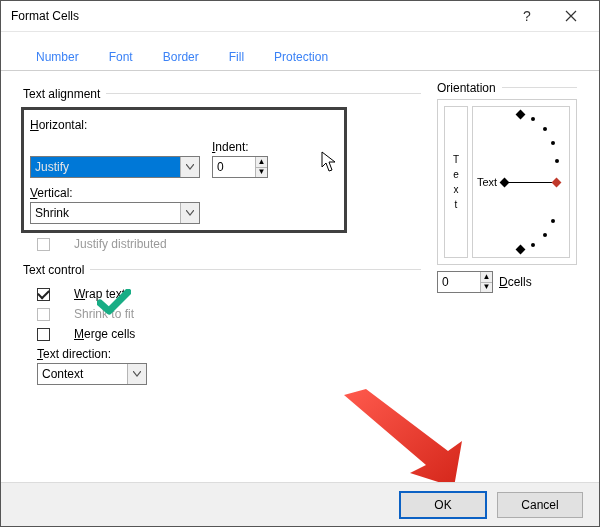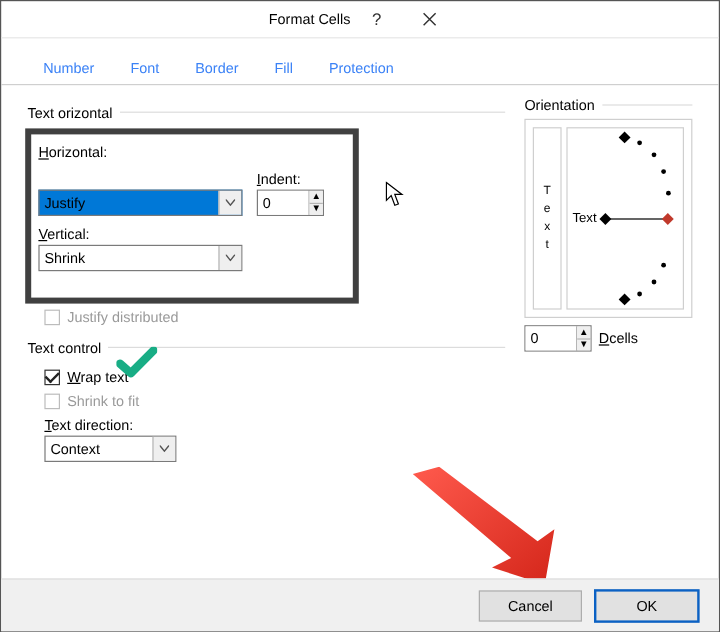--- a/index.html
+++ b/index.html
@@ -1,41 +1,41 @@
 <!DOCTYPE html>
 <html><head>
 <meta charset="utf-8">
 <style>
   html,body{margin:0;padding:0;font-family:"Segoe UI",Tahoma,sans-serif;font-size:12px;color:#000;background:#f4f4f4}
   .window{width:600px;height:527px;background:#fff;border:1px solid #555;box-sizing:border-box;position:relative;box-shadow:0 0 4px rgba(0,0,0,.3)}
-  .titlebar{height:30px;display:flex;align-items:center;justify-content:center;padding:0 6px 0 10px;border-bottom:1px solid #e6e6e6}
+  .titlebar{height:30px;display:flex;align-items:center;justify-content:space-between;padding:0 6px 0 10px;border-bottom:1px solid #e6e6e6}
   .titlebar .title{font-size:12px}
   .titlebar .tbtns{display:flex;gap:0}
   .tbtn{width:44px;height:28px;display:flex;align-items:center;justify-content:center;font-size:14px;color:#333}
   .tabs{display:flex;padding:10px 20px 0 20px;border-bottom:1px solid #cfcfcf;gap:0}
   .tab{padding:6px 14px 6px 14px;font-size:12px;color:#3b82f6;position:relative;top:1px;border:1px solid transparent}
   .tab.active{border:1px solid #cfcfcf;border-bottom:1px solid #fff;background:#fff}
   .content{padding:10px 22px 0 22px;position:relative}
   .group-label{font-size:12px;margin:6px 0 4px 0}
   .hr-line{height:1px;background:#dcdcdc;flex:1;margin-left:6px;align-self:center}
   .flex-row{display:flex;align-items:center}
-  .redbox{border:5px solid #404040;padding:2px 6px 22px 6px;width:278px;box-sizing:border-box;margin-left:-2px}
+  .redbox{border:3px solid #404040;padding:2px 6px 6px 6px;width:326px;box-sizing:border-box;margin-left:-2px}
   .fld-label{font-size:12px;margin:6px 0 2px 0}
   .ul{text-decoration:underline}
   .combo{position:relative;height:22px;border:1px solid #7a7a7a;background:#fff;box-sizing:border-box;display:flex;align-items:center}
   .combo .val{flex:1;padding:0 4px;font-size:12px}
   .combo .arrow{width:18px;height:100%;display:flex;align-items:center;justify-content:center;border-left:1px solid #b5b5b5;background:#efefef}
   .combo.selected{background:#0078d7}
-  .combo.selected .val{color:#000000}
+  .combo.selected .val{color:#e5e5e5}
   .spin{display:flex;height:22px;border:1px solid #7a7a7a;width:56px;box-sizing:border-box;background:#fff}
   .spin input{border:none;width:34px;font-size:12px;padding:0 4px;outline:none}
   .spin .sbtns{display:flex;flex-direction:column;width:18px;border-left:1px solid #b5b5b5}
   .spin .sb{flex:1;display:flex;align-items:center;justify-content:center;background:#efefef;font-size:8px;line-height:1}
   .spin .sb+.sb{border-top:1px solid #b5b5b5}
-  .chk{display:flex;align-items:center;gap:6px;margin:6px 0 2px 0;font-size:12px}
+  .chk{display:flex;align-items:center;gap:24px;margin:6px 0 2px 0;font-size:12px}
   .chk .box{width:13px;height:13px;border:1px solid #333;box-sizing:border-box;display:flex;align-items:center;justify-content:center;background:#fff}
   .chk.disabled{color:#9a9a9a}
   .chk.disabled .box{border-color:#bcbcbc}
   .chk .box.checked::after{content:"";width:9px;height:5px;border-left:2px solid #222;border-bottom:2px solid #222;transform:rotate(-45deg) translate(1px,-1px)}
   .orientation{position:absolute;right:22px;top:4px;width:140px}
   .orientation .panel{border:1px solid #cfcfcf;height:166px;display:flex;padding:6px;box-sizing:border-box;gap:4px}
   .vtext{border:1px solid #cfcfcf;width:22px;display:flex;flex-direction:column;align-items:center;justify-content:center;gap:4px;font-size:10px}
   .dial{flex:1;border:1px solid #cfcfcf;position:relative}
   .dial .lbl{position:absolute;left:4px;top:50%;transform:translateY(-50%);font-size:11px}
   .diamond{position:absolute;width:7px;height:7px;background:#000;transform:rotate(45deg)}
@@ -71,21 +71,21 @@
     <div class="tab">Number</div>
     <div class="tab">Font</div>
     <div class="tab">Border</div>
     <div class="tab">Fill</div>
     <div class="tab">Protection</div>
   </div>
 
   <div class="content">
 
     <div class="flex-row">
-      <span class="group-label">Text orizontal</span>
+      <span class="group-label">Text alignment</span>
       <div class="hr-line" style="margin-right:156px"></div>
     </div>
 
     <div class="redbox" style="margin-top:2px">
       <div class="fld-label"><span class="ul">H</span><span>orizontal:</span></div>
       <div style="display:flex;gap:12px;align-items:flex-end">
         <div class="combo selected" style="width:170px">
           <span class="val">Justify</span>
           <span class="arrow">
               <svg width="8" height="6">
@@ -131,20 +131,24 @@
         </svg>
     </div>
 
     <div class="chk" style="margin-left:14px">
       <span class="box checked"></span>
       <span><span class="ul">W</span><span>rap text</span></span>
     </div>
     <div class="chk disabled" style="margin-left:14px">
       <span class="box"></span>
       <span>Shrink to fit</span>
+    </div>
+    <div class="chk" style="margin-left:14px">
+      <span class="box"></span>
+      <span><span class="ul">M</span><span>erge cells</span></span>
     </div>
 
     <div class="fld-label" style="margin-left:14px"><span class="ul">T</span><span>ext direction:</span></div>
     <div class="combo" style="width:110px;margin-left:14px">
       <span class="val">Context</span>
       <span class="arrow">
           <svg width="8" height="6">
             <path d="M0 0 L4 5 L8 0" fill="none" stroke="#555" stroke-width="1.2"></path>
           </svg>
         </span>
@@ -204,16 +208,16 @@
           <linearGradient id="rg" x1="0" y1="0" x2="1" y2="1">
             <stop offset="0" stop-color="#ff5a4d"></stop>
             <stop offset="1" stop-color="#d4261a"></stop>
           </linearGradient>
         </defs>
       <polygon points="8,6 30,0 112,62 126,52 118,98 74,84 90,76 8,6" fill="url(#rg)"></polygon>
     </svg>
   </div>
 
   <div class="footer">
+    <div class="btn primary">OK</div>
     <div class="btn">Cancel</div>
-    <div class="btn primary">OK</div>
   </div>
 </div>
 
 </body></html>

